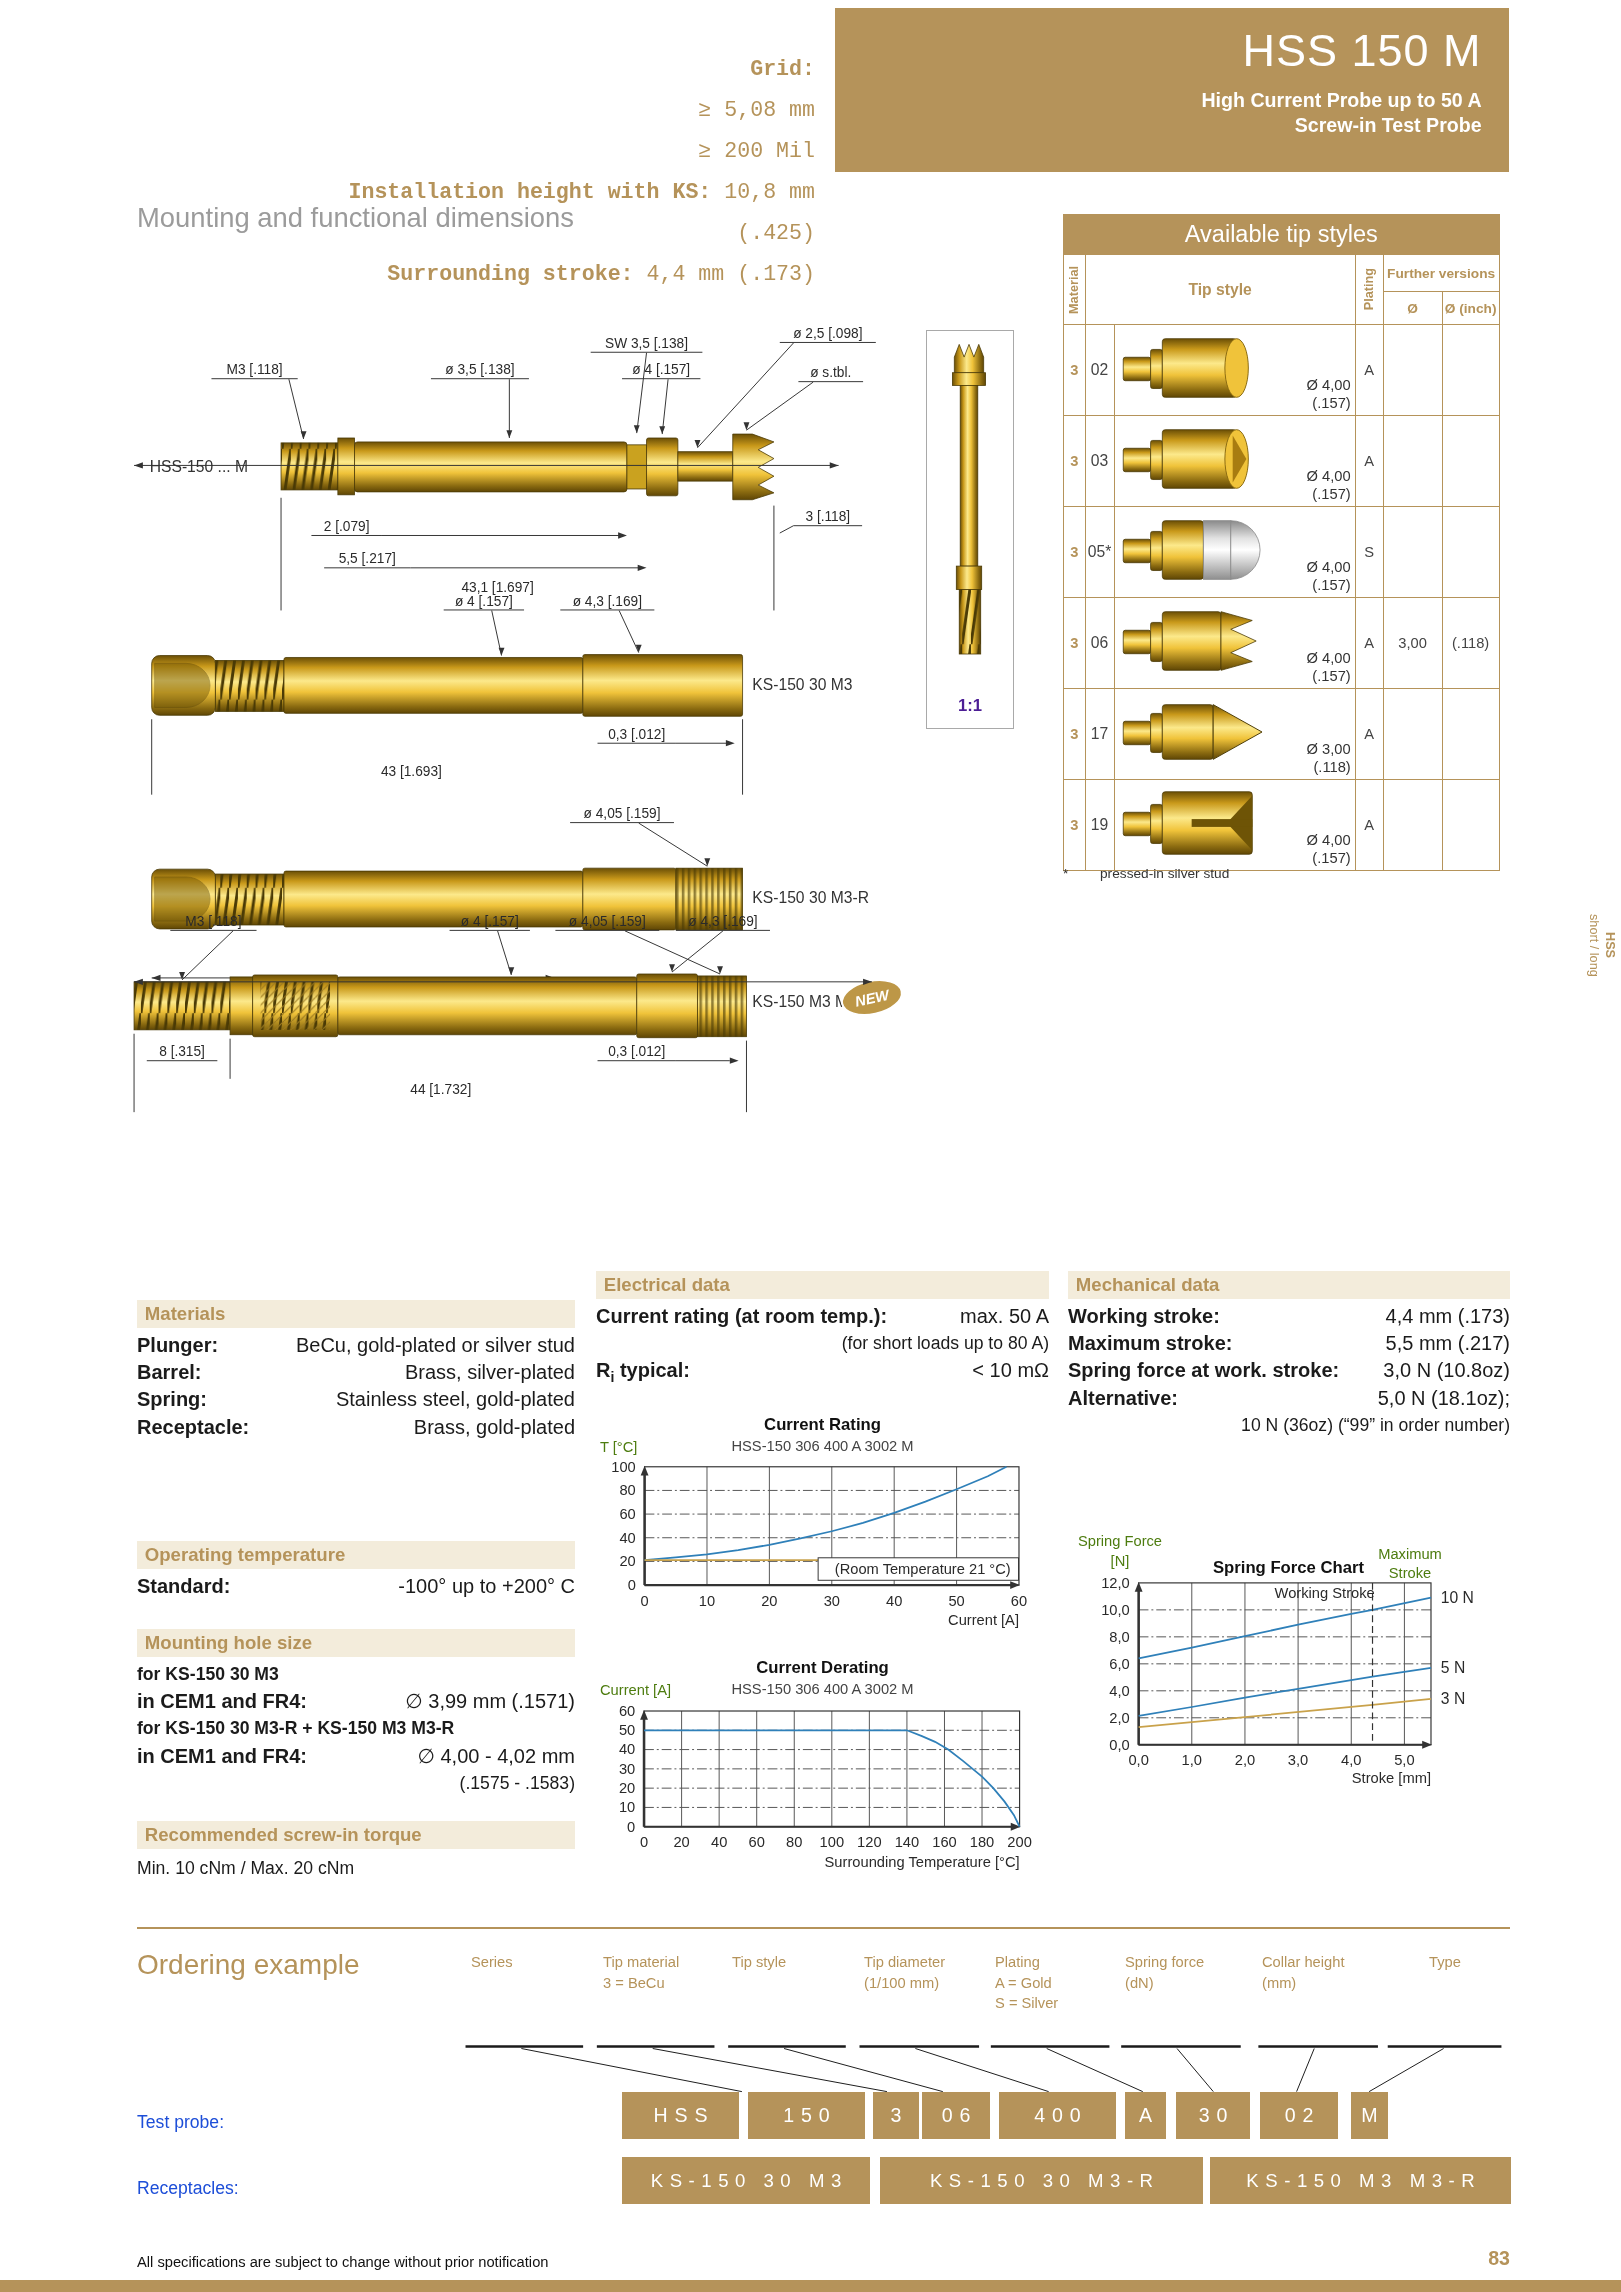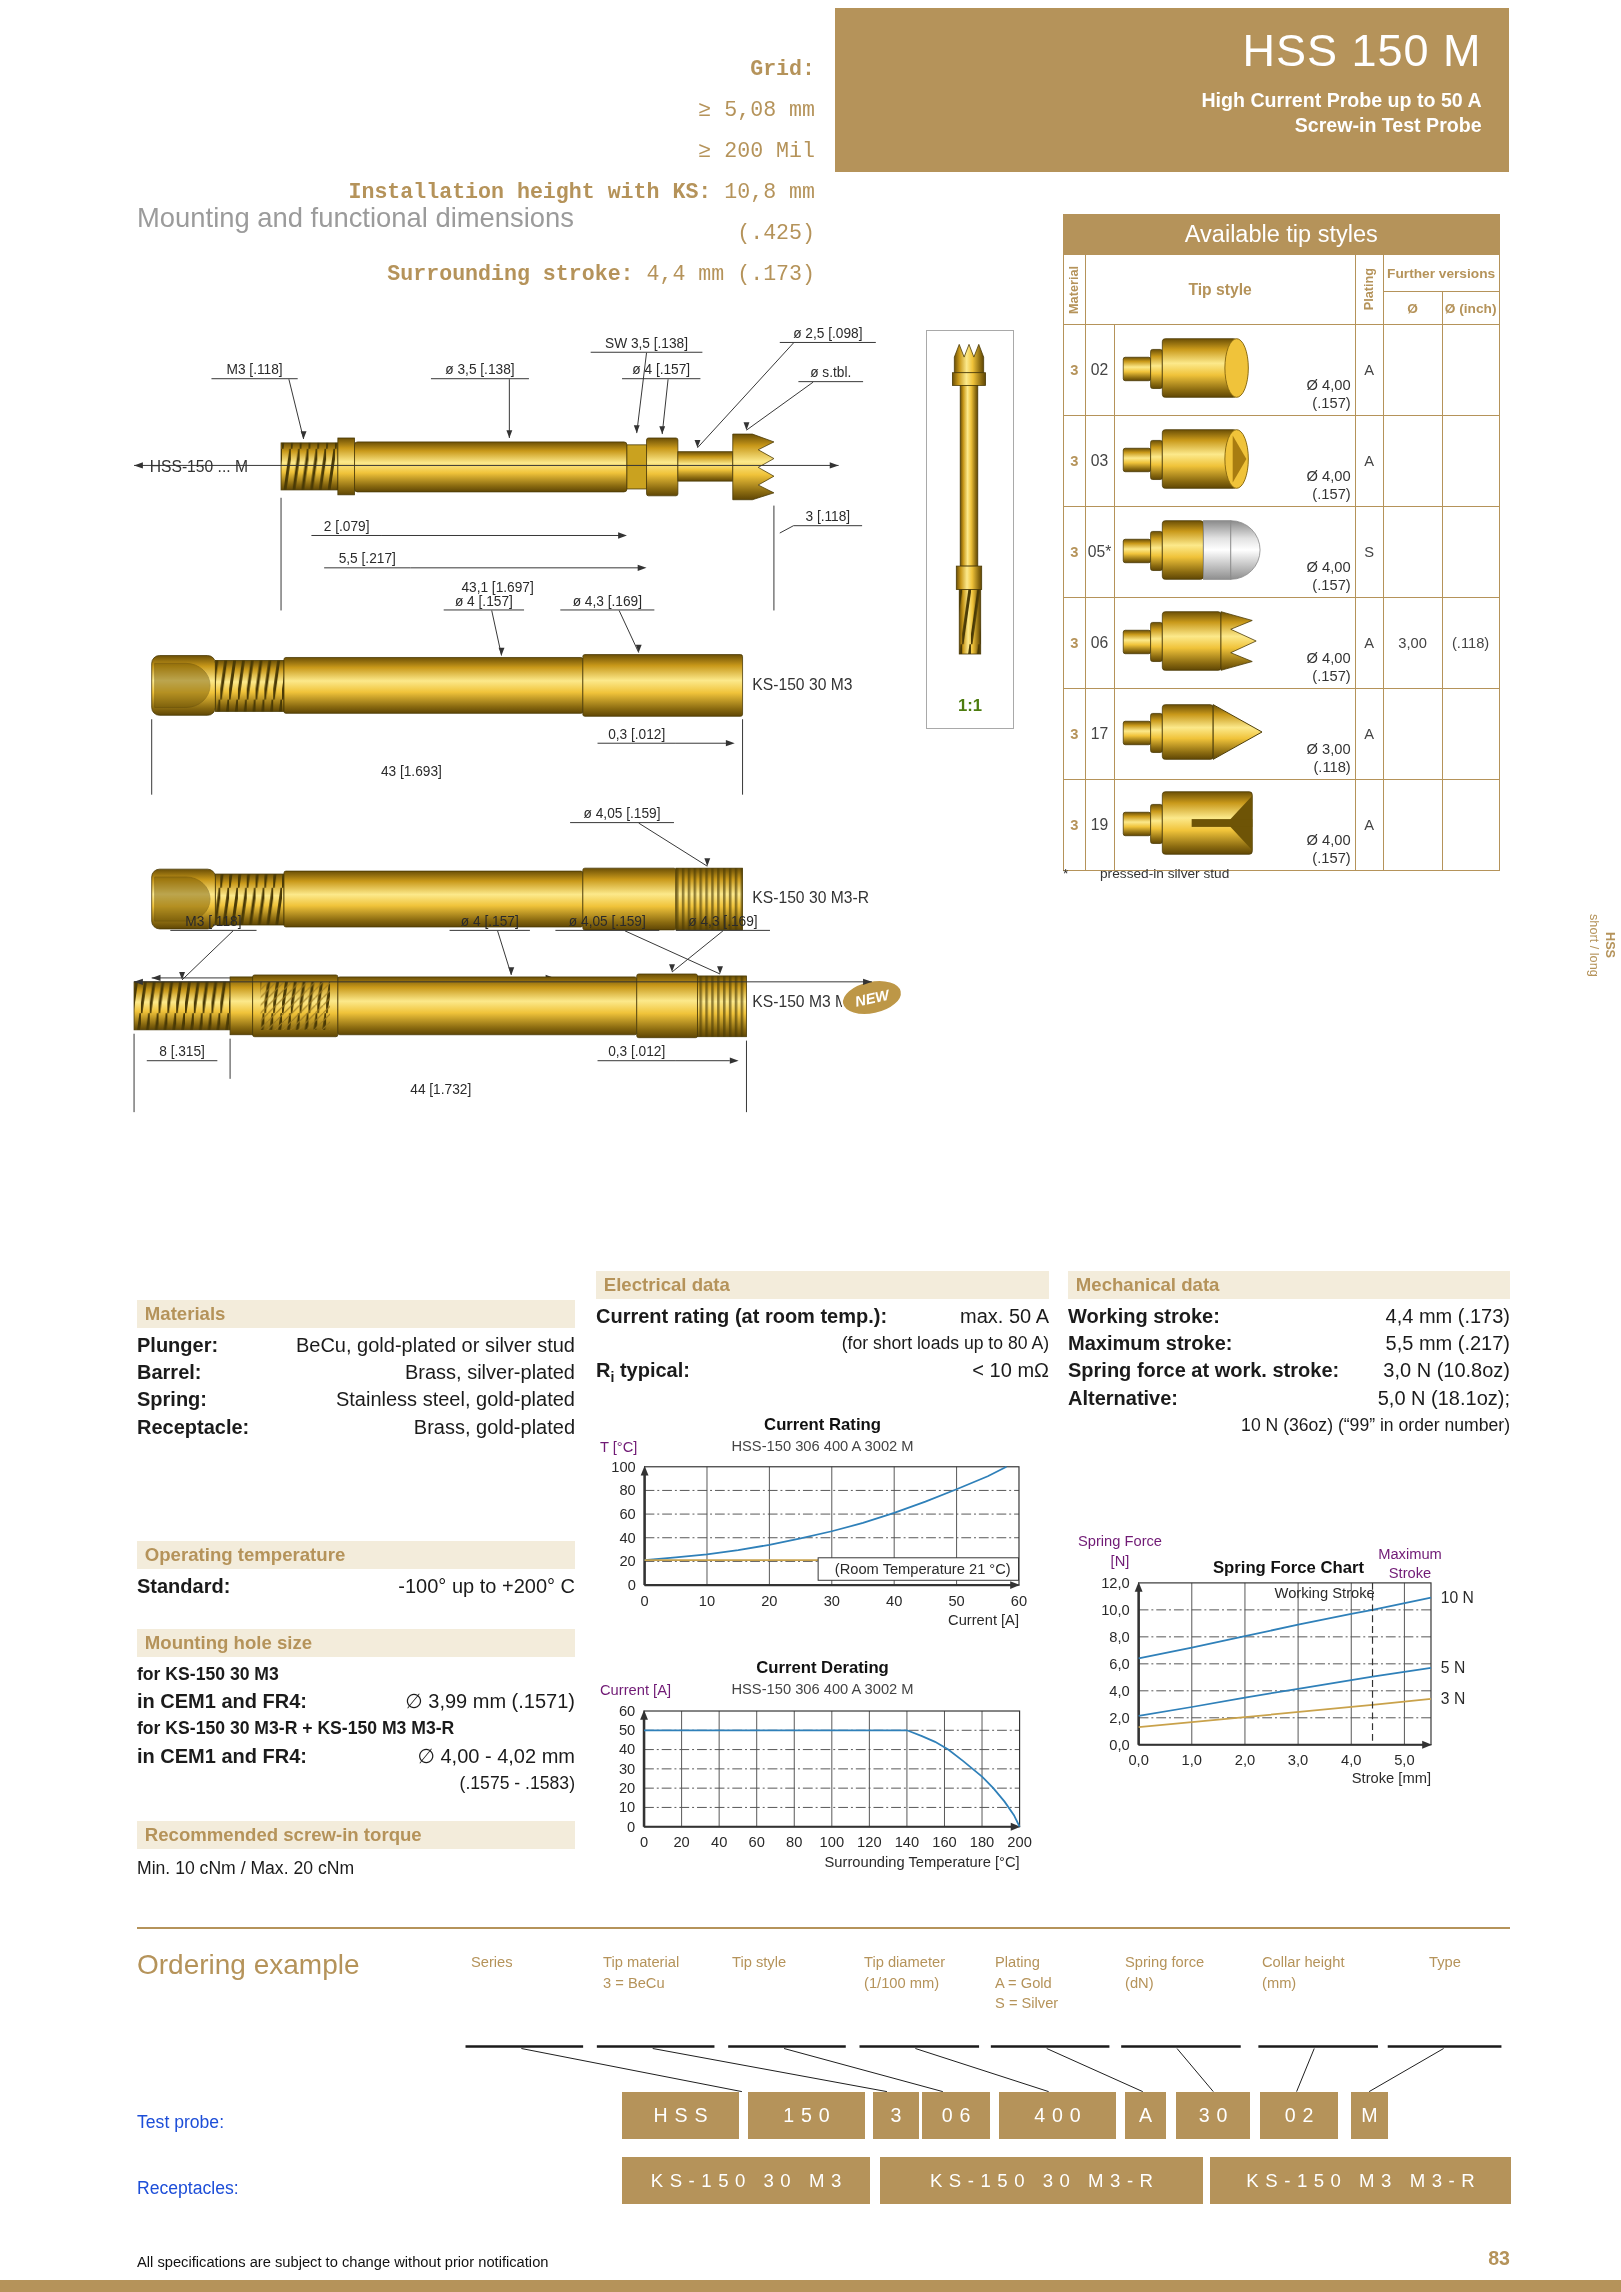--- a/index.html
+++ b/index.html
@@ -32,34 +32,34 @@
   .code-cell{color:#444;font-size:15.7px;text-align:center;}
   .plat-cell{color:#444;font-size:14.7px;text-align:center;}
   .fv-cell{color:#444;font-size:14.7px;text-align:center;}
   #tip-footnote{left:1063px;top:866px;font-size:13.7px;color:#333;}
   #tip-footnote .star{display:inline-block;width:37px;}
   
   #side-tab{left:1580px;top:872px;width:37px;height:147px;color:#b5935a;font-size:12.7px;writing-mode:vertical-rl;text-align:center;line-height:15.7px;}
   
   .chart-title{position:absolute;text-align:center;font-size:16.7px;font-weight:bold;color:#111;}
   .chart-sub{position:absolute;text-align:center;font-size:14.7px;color:#444;}
-  .chart-ylab{position:absolute;font-size:14.7px;color:#701a75;}
+  .chart-ylab{position:absolute;font-size:14.7px;color:#4d7c0f;}
   
   #ord-head{left:137px;top:1949px;font-size:28px;color:#b5935a;font-weight:500;}
   .ord-col{position:absolute;width:110px;font-size:14.7px;line-height:20.6px;color:#b5935a;}
   .code-box{position:absolute;background:#b5935a;color:#fff;display:flex;align-items:center;justify-content:center;
             font-size:19.6px;letter-spacing:0.35em;text-indent:0.35em;height:47px;box-sizing:border-box;}
   .ord-label{position:absolute;font-size:17.6px;color:#1d4ed8;margin-top:8px;}
   
   #foot-note{left:137px;top:2254px;font-size:14.7px;color:#111;}
   #page-num{left:1465px;top:2247px;width:45px;text-align:right;font-size:19.6px;font-weight:bold;color:#b5935a;}
   #bottom-bar{left:0;top:2280px;width:1621px;height:12.7px;background:#b5935a;}
   #gold-rule{left:137px;top:1927px;width:1373px;height:2px;background:#b5935a;}
   .box-11{border:1px solid #a9a9a9;}
-  #scale-label{position:absolute;left:0;bottom:11.8px;width:100%;text-align:center;color:#4d7c0f;font-weight:bold;font-size:16.7px;}
+  #scale-label{position:absolute;left:0;bottom:11.8px;width:100%;text-align:center;color:#4c1d95;font-weight:bold;font-size:16.7px;}
   sub{font-size:70%;}
 </style>
 </head>
 <body>
 
 <div id="page">
 
   <svg width="0" height="0" style="position:absolute">
     <defs>
       <linearGradient id="goldCyl" x1="0" y1="0" x2="0" y2="1">

